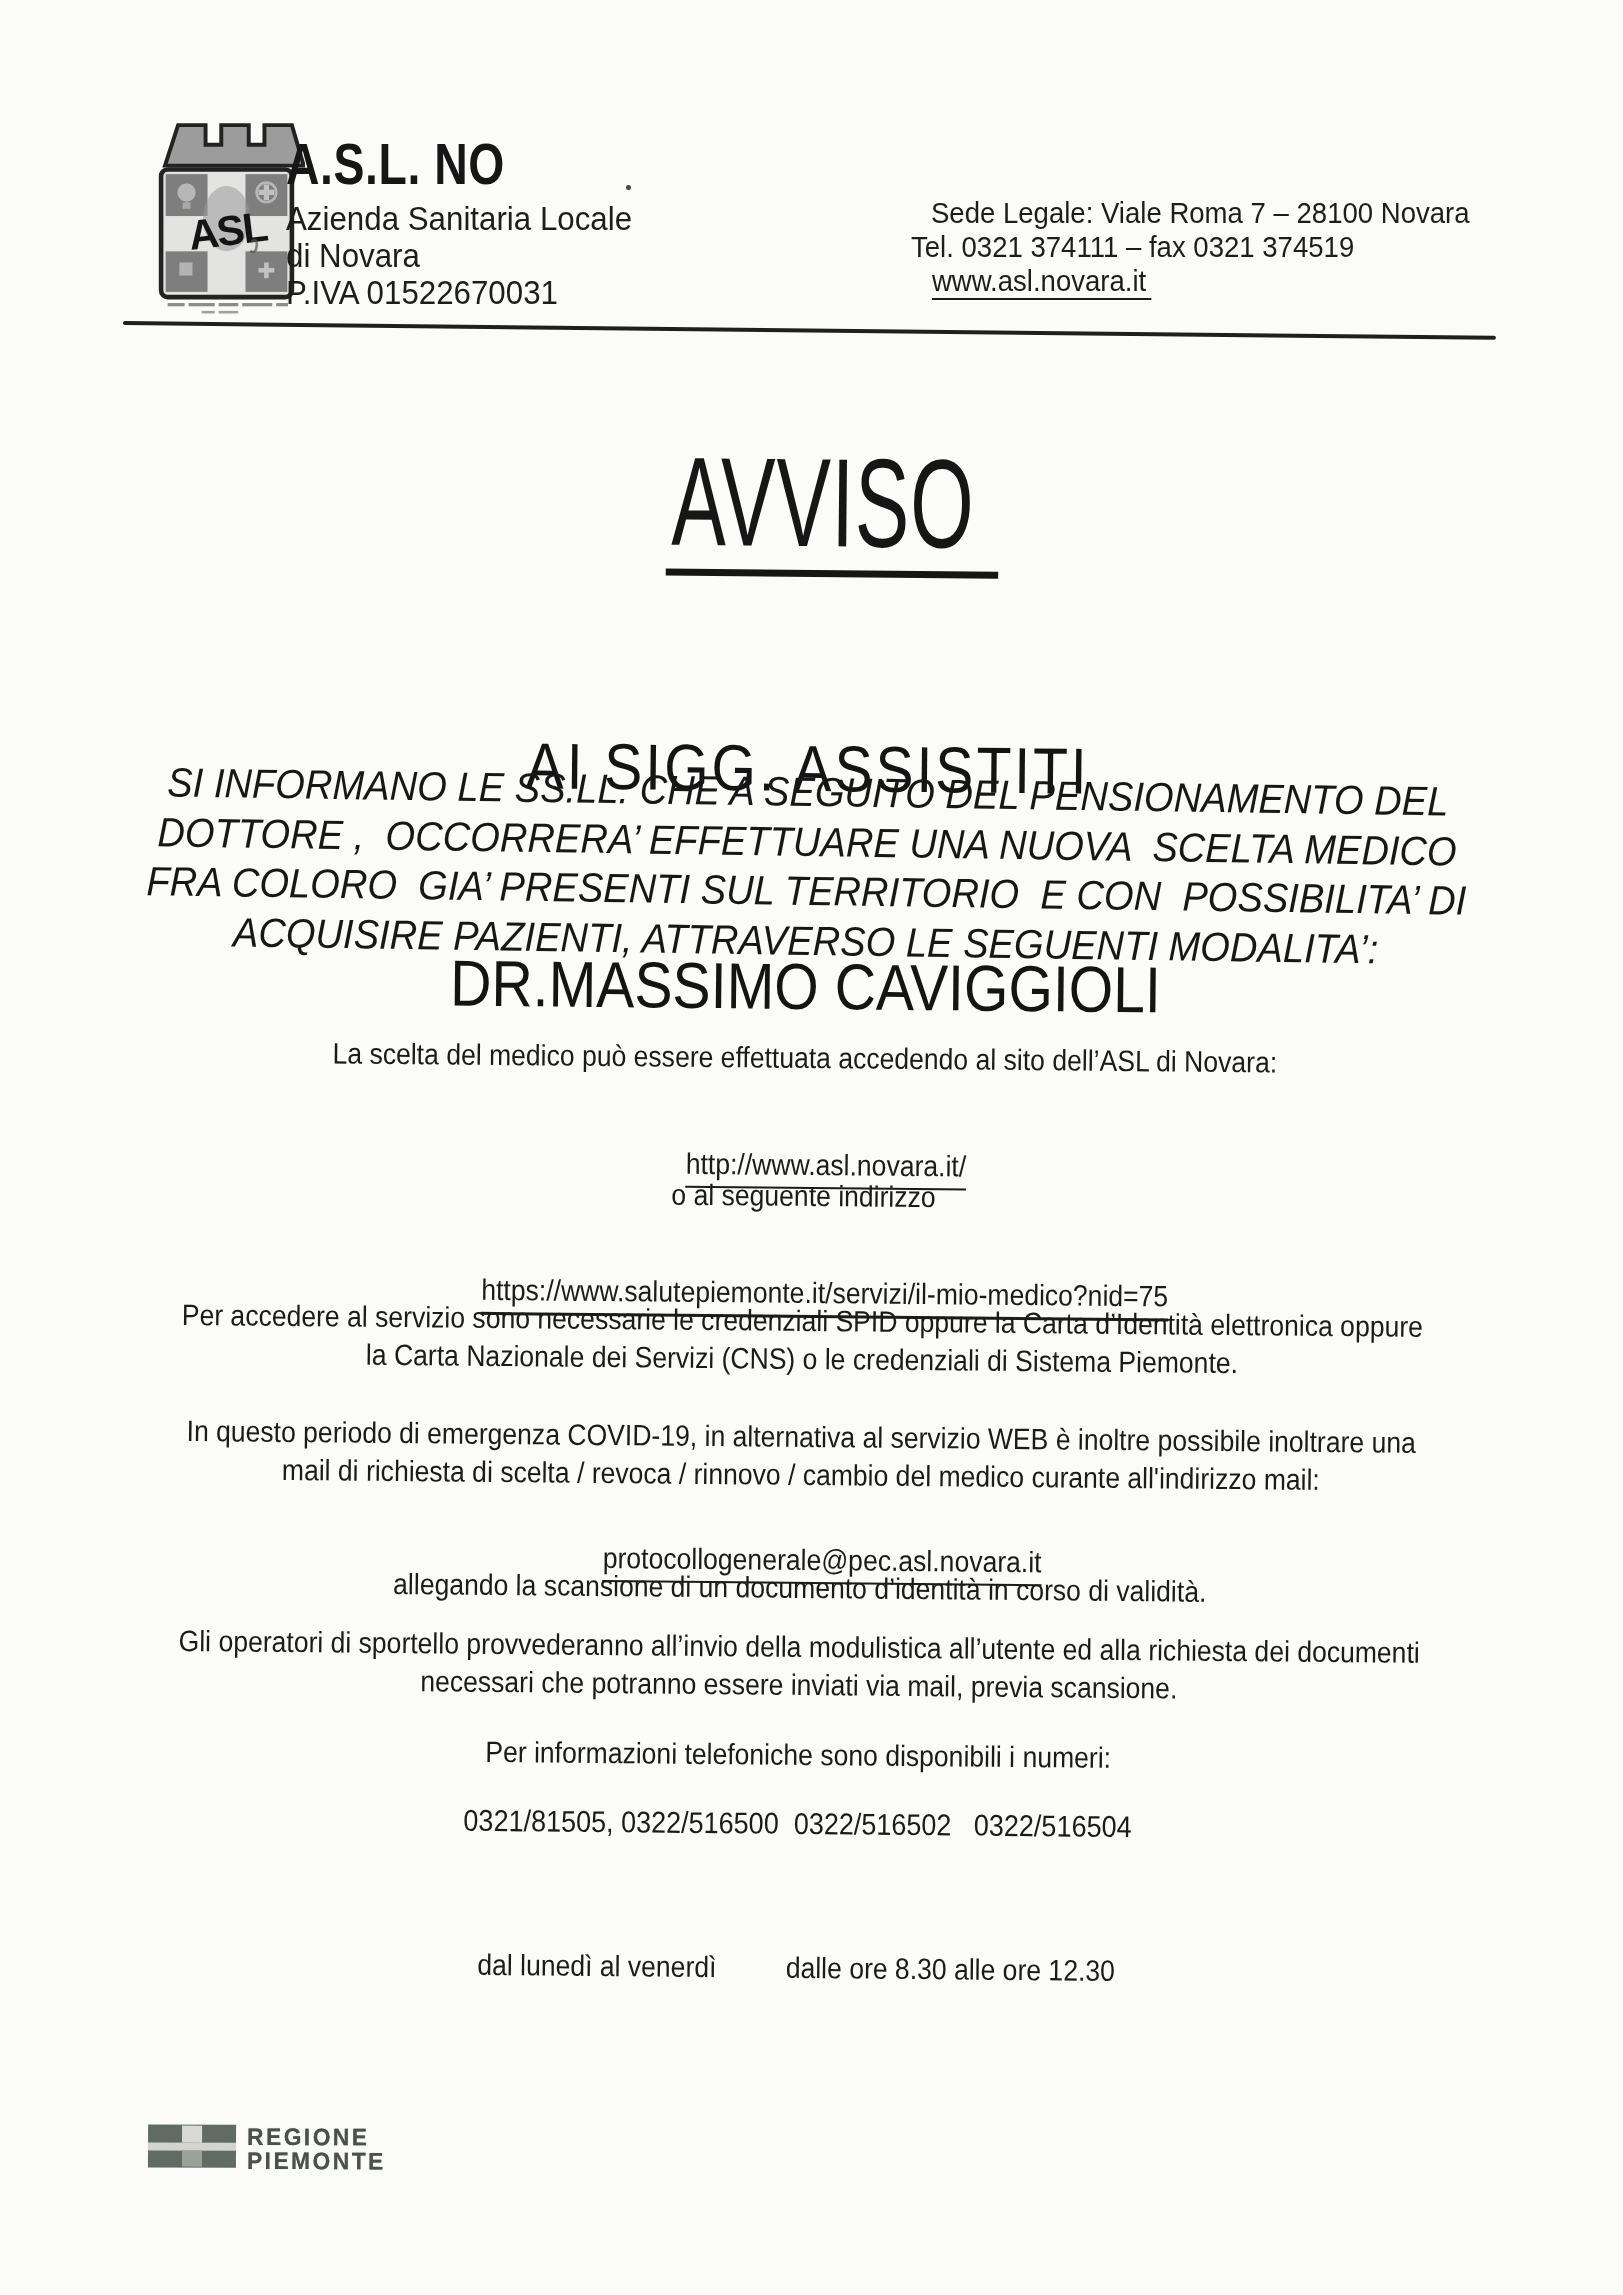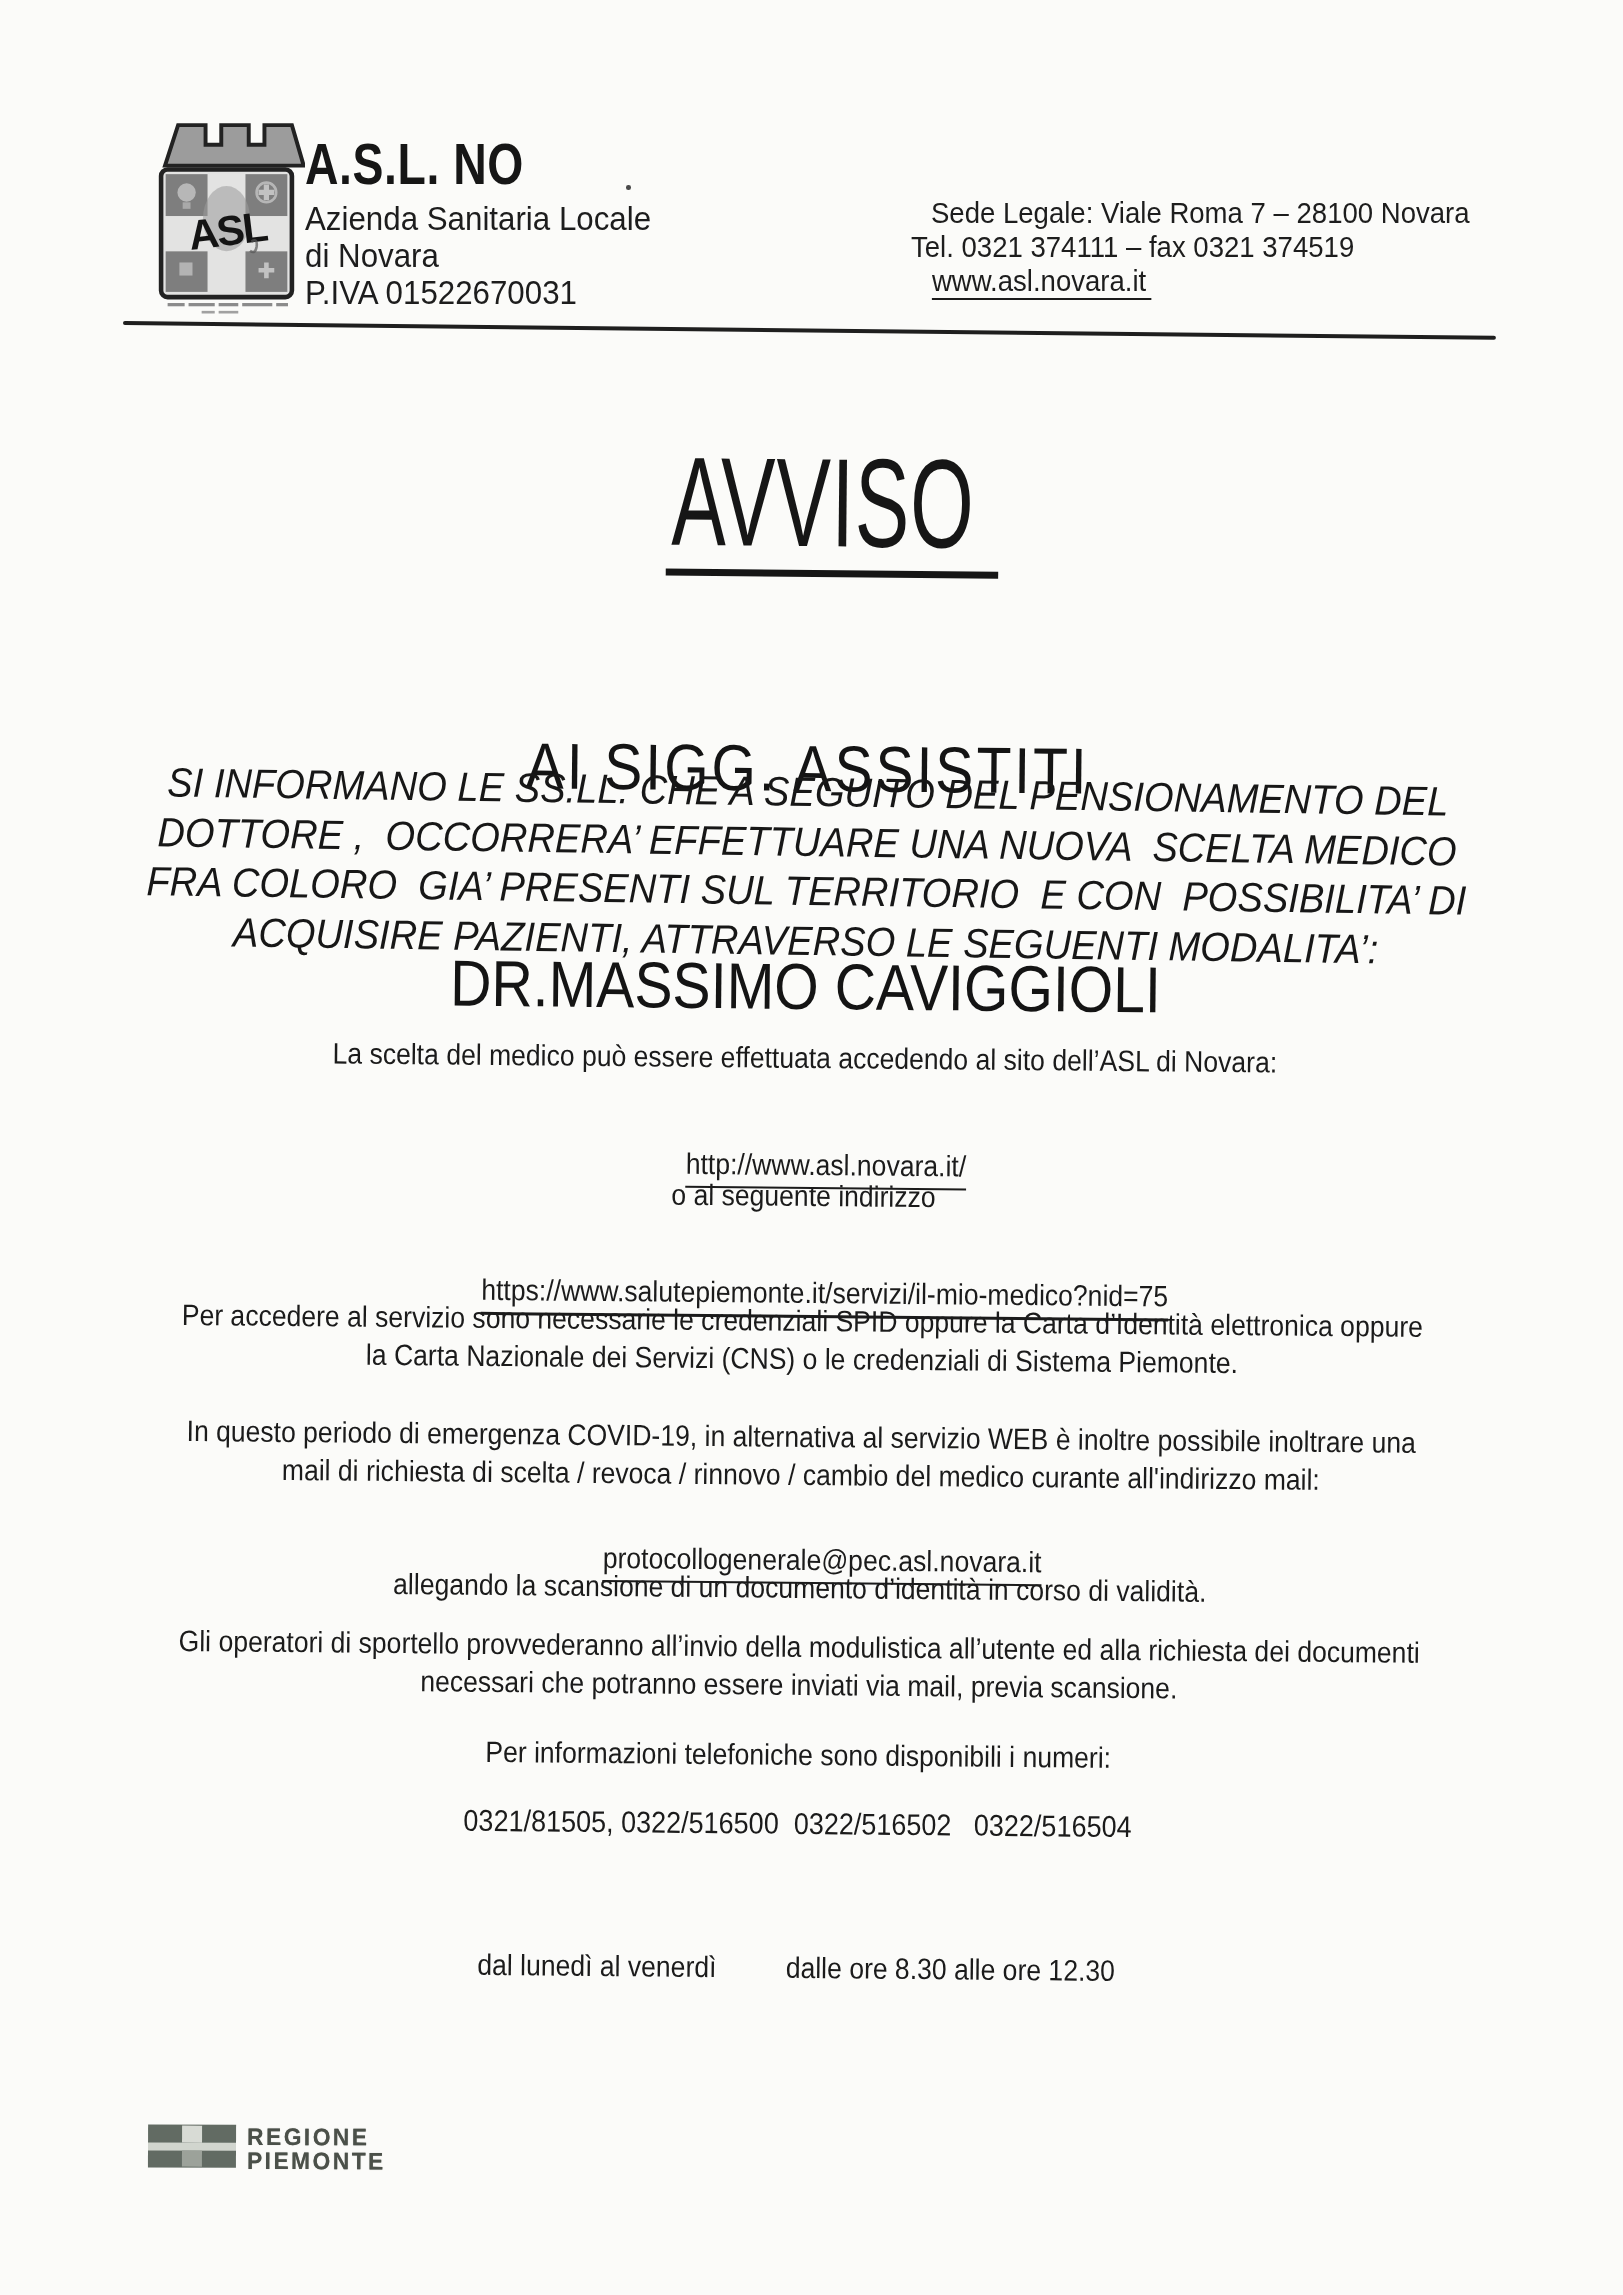--- a/index.html
+++ b/index.html
@@ -6,21 +6,21 @@
   .page{
     position:relative;
     width:1623px;height:2295px;
     background:#fbfbf9;
     overflow:hidden;
     font-family:"Liberation Sans","DejaVu Sans",sans-serif;
     color:#1b1b1b;
   }
   
   .logo{position:absolute;left:148px;top:117px;width:157px;}
-  .org{position:absolute;left:305px;top:136px;}
+  .org{position:absolute;left:286px;top:136px;}
   .org-name{
     font-size:58px;font-weight:700;line-height:0.95;margin:0;
     transform:scaleX(0.80);transform-origin:left top;
     letter-spacing:0.7px;color:#161616;
   }
   .org-sub{
     margin-top:9.2px;font-size:34px;line-height:37px;
     transform:scaleX(0.92);transform-origin:left top;color:#1d1d1d;
   }
   .speck{position:absolute;left:626px;top:185px;width:4.6px;height:4.6px;background:#4a4a4a;border-radius:50%;}

